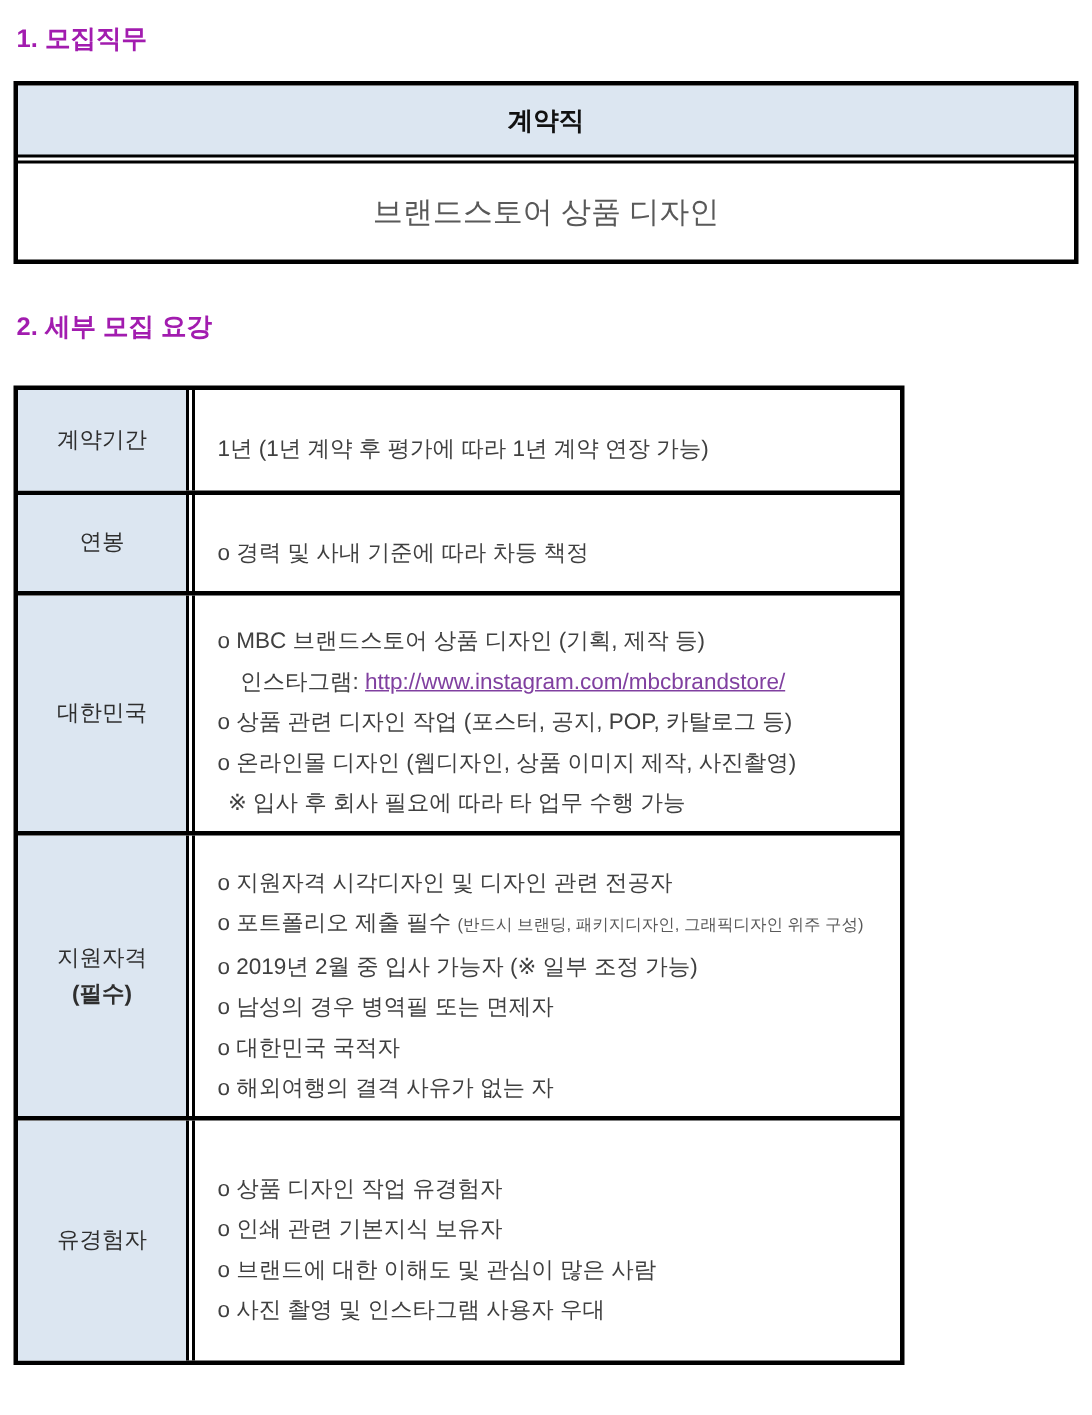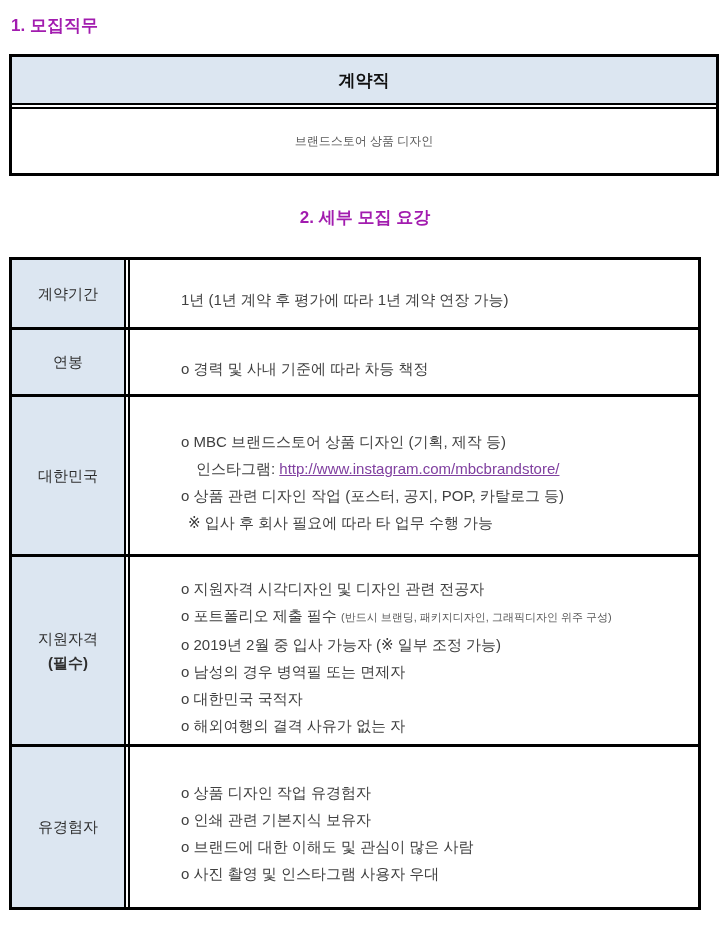--- a/index.html
+++ b/index.html
@@ -35,28 +35,28 @@
     height:52px;
     background:var(--header-bg);
     background-clip:padding-box;
     border-bottom:6px double var(--border-c);
     display:flex;align-items:center;justify-content:center;
     font-size:17px;font-weight:bold;color:#111111;
   }
   .t1-body{
     height:64px;
     display:flex;align-items:center;justify-content:center;
-    font-size:12px;color:#595959;
+    font-size:20px;color:#595959;
   }
 
   
   .t2{
     margin-top:28px;
     border:3px solid var(--border-c);
-    width:692px;
+    width:594px;
   }
   .t2-row{
     display:flex;
     border-bottom:3px solid var(--border-c);
   }
   .t2-row:last-child{border-bottom:none;}
   .t2-label{
     width:118px;
     flex:0 0 118px;
     background:var(--header-bg);
@@ -68,21 +68,20 @@
     line-height:24px;
   }
   .t2-label .label-bold{font-weight:bold;}
   .t2-content{
     flex:1 1 auto;
     display:flex;flex-direction:column;justify-content:center;
     padding:12px 10px 0 15px;
     font-size:15px;
     line-height:27px;
     color:#404040;
-    margin-left:36px;
   }
   .t2-row:nth-child(1){min-height:70px;}
   .t2-row:nth-child(2){min-height:67px;}
   .t2-row:nth-child(3){min-height:160px;}
   .t2-row:nth-child(4){min-height:190px;}
   .t2-row:nth-child(5){min-height:160px;}
   .line{white-space:nowrap;}
   .ind-0{padding-left:0;}
   .ind-1{padding-left:15px;}
   .ind-2{padding-left:7px;}
@@ -101,21 +100,21 @@
   <div class="heading">
     <span class="h-num">1.</span>
     <span class="h-text">모집직무</span>
   </div>
 
   <div class="t1">
     <div class="t1-header">계약직</div>
     <div class="t1-body">브랜드스토어 상품 디자인</div>
   </div>
 
-  <div class="heading" style="margin-top:30px;text-align:center;">
+  <div class="heading" style="margin-top:30px;">
     <span class="h-num">2.</span>
     <span class="h-text">세부 모집 요강</span>
   </div>
 
   <div class="t2" id="detail-table">
       <div class="t2-row">
         <div class="t2-label">
           <div class="label-line">계약기간</div>
         </div>
         <div class="t2-content">
@@ -131,20 +130,21 @@
         </div>
       </div>
       <div class="t2-row">
         <div class="t2-label">
           <div class="label-line">대한민국</div>
         </div>
         <div class="t2-content">
           <div class="line ind-0"><span class="seg-text">o MBC 브랜드스토어 상품 디자인 (기획, 제작 등)</span></div>
           <div class="line ind-1"><span class="seg-text">인스타그램: </span><a class="seg-link" href="#">http://www.instagram.com/mbcbrandstore/</a></div>
           <div class="line ind-0"><span class="seg-text">o 상품 관련 디자인 작업 (포스터, 공지, POP, 카탈로그 등)</span></div>
+          <div class="line ind-0"><span class="seg-text">o 온라인몰 디자인 (웹디자인, 상품 이미지 제작, 사진촬영)</span></div>
           <div class="line ind-2"><span class="seg-text">※ 입사 후 회사 필요에 따라 타 업무 수행 가능</span></div>
         </div>
       </div>
       <div class="t2-row">
         <div class="t2-label">
           <div class="label-line">지원자격</div>
           <div class="label-line label-bold">(필수)</div>
         </div>
         <div class="t2-content">
           <div class="line ind-0"><span class="seg-text">o 지원자격 시각디자인 및 디자인 관련 전공자</span></div>

